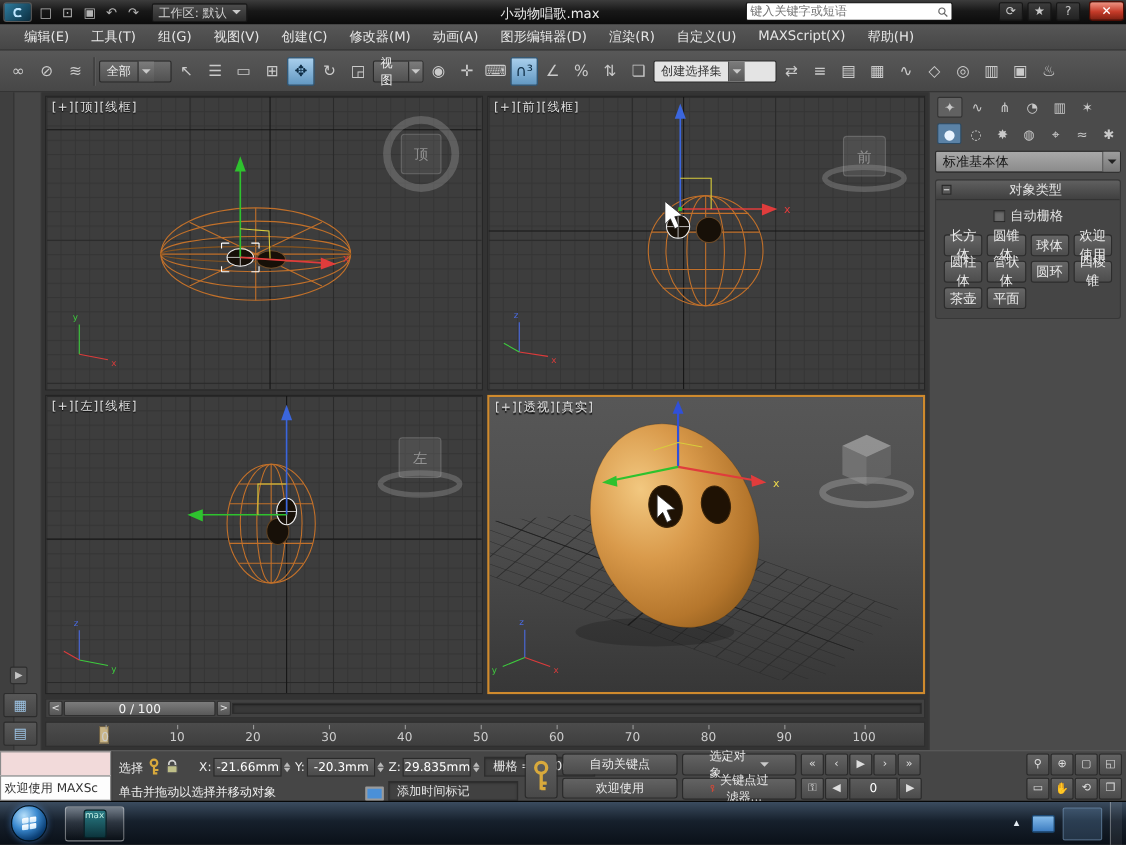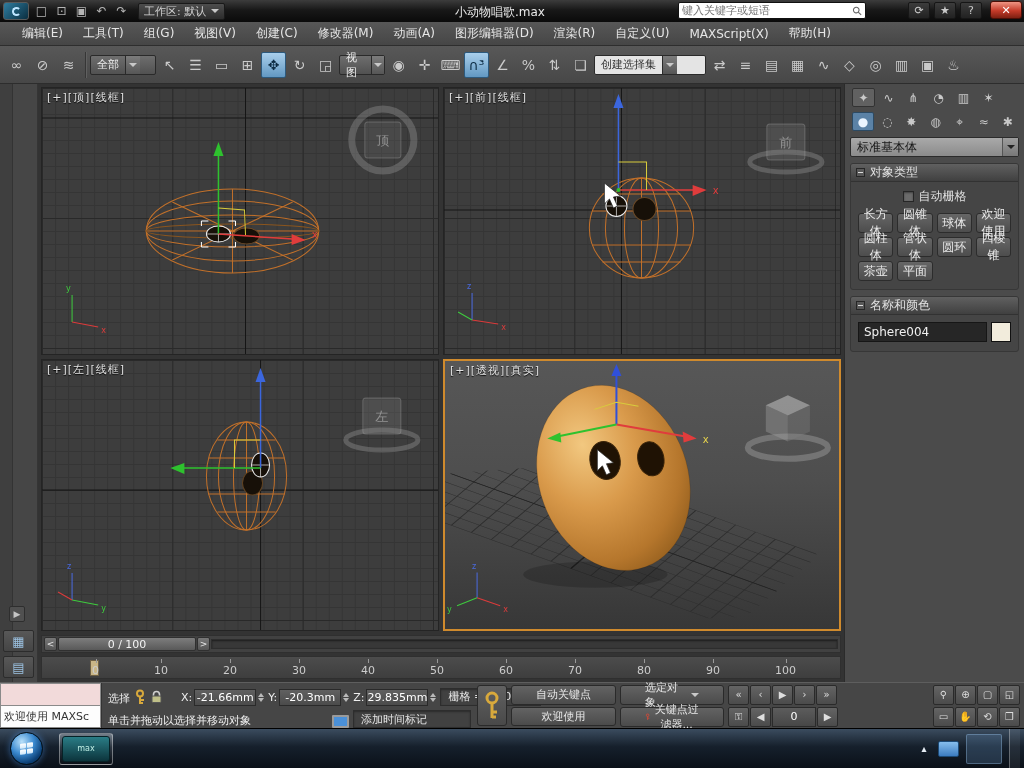--- a/index.html
+++ b/index.html
@@ -14,21 +14,21 @@
 .tb-dd{display:flex;align-items:center;height:17px;background:linear-gradient(#4d4d4d,#2c2c2c);border:1px solid #191919;border-radius:2px;padding:0 5px;color:#cfcfcf;font-size:11px;gap:5px;margin-left:4px}
 .caret{width:0;height:0;border:4px solid transparent;border-top-color:#c9c9c9;margin-top:4px}
 #tb-title{position:absolute;left:340px;width:320px;top:4px;text-align:center;color:#eaeaea;font-size:12px}
 #search{position:absolute;right:158px;top:2px;width:188px;height:17px;background:#fff;border:1px solid #111;border-radius:2px;display:flex;align-items:center;padding:0 3px;gap:3px}
 #search input{flex:1;border:0;outline:0;background:transparent;font-size:11px;color:#555;font-family:inherit;min-width:0}
 #search .mag{color:#666;font-size:12px;transform:rotate(-45deg)}
 .inforow{position:absolute;right:42px;top:2px;display:flex;gap:4px}
 .ibtn{width:22px;height:17px;display:flex;align-items:center;justify-content:center;color:#c9c9c9;font-size:11px;background:linear-gradient(#3c3c3c,#222);border:1px solid #161616;border-radius:2px}
 #close{position:absolute;right:2px;top:1px;width:32px;height:18px;background:linear-gradient(#ef9584,#c43a28 55%,#7e2012);border:1px solid #4d0f06;border-radius:3px;color:#fff;display:flex;align-items:center;justify-content:center;font-size:11px}
 
-#menubar{position:absolute;top:22px;left:0;right:0;height:24px;background:linear-gradient(#575757,#464646);border-bottom:1px solid #2e2e2e;display:flex;align-items:center;padding-left:12px}
+#menubar{position:absolute;top:22px;left:0;right:0;height:24px;background:linear-gradient(#575757,#464646);border-bottom:1px solid #2e2e2e;display:flex;align-items:flex-start;padding-left:12px}
 .menu-item{padding:3px 10px;color:#e6e6e6;font-size:12px}
 
 #toolbar{position:absolute;top:46px;left:0;right:0;height:38px;background:linear-gradient(#585858,#474747);border-bottom:1px solid #2d2d2d;display:flex;align-items:center;padding:0 4px;gap:1px}
 .tseg{display:flex;gap:1px}
 .tsep{width:1px;height:26px;background:#363636;box-shadow:1px 0 0 #606060;margin:0 3px}
 .tbtn{width:25px;height:26px;display:flex;align-items:center;justify-content:center;font-size:14px;color:#cacaca;border:1px solid transparent;border-radius:2px}
 .tbtn.active{background:linear-gradient(#a9cfec,#6298c2);border-color:#2d5a7e;color:#0d2c44}
 .dd{display:flex;align-items:center;height:20px;background:linear-gradient(#6e6e6e,#515151);border:1px solid #2a2a2a;border-radius:2px;font-size:11px;color:#eee;padding-left:6px}
 .dd .ddbtn{width:15px;height:18px;margin-left:6px;border-left:1px solid #2a2a2a;background:linear-gradient(#7c7c7c,#565656);display:flex;align-items:center;justify-content:center}
 .dd.light{background:#e4e4e4;color:#333}
@@ -60,21 +60,21 @@
 .ptab,.stab{width:23px;height:19px;display:flex;align-items:center;justify-content:center;font-size:12px;color:#c9c9c9;border-radius:2px}
 .ptab.active{background:#616161;border:1px solid #323232}
 .stab.active{background:#5b82a6;border:1px solid #2c4burg;border:1px solid #2c4a63;color:#eaf4ff}
 .panel-dd{display:flex;align-items:center;height:20px;background:linear-gradient(#a9a9a9,#8b8b8b);border:1px solid #2b2b2b;border-radius:2px;color:#161616;font-size:12px;padding-left:6px;margin:3px 0 2px}
 .panel-dd .ddbtn{margin-left:auto;width:16px;height:18px;border-left:1px solid #555;background:linear-gradient(#9d9d9d,#787878);display:flex;align-items:center;justify-content:center}
 .panel-dd .caret{border-top-color:#222}
 .rollout{margin-top:6px;background:#454545;border:1px solid #373737;border-radius:3px;overflow:hidden}
 .rollout-h{height:18px;background:linear-gradient(#606060,#404040);border-bottom:1px solid #323232;display:flex;align-items:center;color:#e3e3e3;font-size:12px;padding:0 5px;gap:5px}
 .minusbox{width:9px;height:9px;border:1px solid #262626;background:#585858;position:relative;flex:0 0 auto}
 .minusbox::after{content:"";position:absolute;left:1px;right:1px;top:3px;height:1px;background:#ddd}
-.rtitle{flex:1;}
+.rtitle{flex:1;text-align:center}
 .agrow{display:flex;align-items:center;gap:5px;padding:6px 8px 2px;font-size:12px;color:#e0e0e0;justify-content:center}
 .cb{width:11px;height:11px;background:#6b6b6b;border:1px solid #262626;box-shadow:inset 0 1px 2px rgba(0,0,0,.4)}
 .objgrid{display:grid;grid-template-columns:1fr 1fr 1fr 1fr;gap:4px;padding:6px 7px 8px}
 .obtn{height:20px;background:linear-gradient(#666,#4d4d4d);border:1px solid #2c2c2c;border-radius:3px;color:#eaeaea;font-size:12px;display:flex;align-items:center;justify-content:center;font-family:inherit}
 .namerow{display:flex;align-items:center;gap:4px;padding:7px 7px 9px}
 #namefield{flex:1;height:20px;background:#262626;border:1px solid #161616;color:#f0f0f0;font-size:12px;padding:0 5px;font-family:inherit;min-width:0}
 #colorswatch{width:20px;height:20px;background:#f2ecdc;border:1px solid #111;flex:0 0 auto}
 
 #statusbar{position:absolute;left:0;bottom:40px;right:0;height:46px;background:#464646;border-top:1px solid #5e5e5e;display:flex}
 #listener{width:102px;display:flex;flex-direction:column;border-right:1px solid #333}
@@ -101,21 +101,21 @@
 .pb-row{display:flex;gap:1px}
 .pbtn{width:21px;height:20px;background:linear-gradient(#646464,#4b4b4b);border:1px solid #2a2a2a;border-radius:2px;color:#dedede;font-size:10px;display:flex;align-items:center;justify-content:center}
 #timefield{width:44px;height:20px;background:linear-gradient(#5c5c5c,#474747);border:1px solid #2a2a2a;color:#fff;font-size:11px;text-align:center;font-family:inherit}
 .navgrid{display:grid;grid-template-columns:repeat(4,21px);grid-template-rows:20px 20px;gap:1px;align-self:center}
 
 #taskbar{position:absolute;left:0;bottom:0;right:0;height:40px;background:linear-gradient(#3b4c5f,#16202c 45%,#0a1018);border-top:1px solid #000;display:flex;align-items:center}
 #orb{width:33px;height:33px;margin:0 16px 0 10px;border-radius:50%;background:radial-gradient(circle at 35% 28%,#b8e0fa,#3b8ad0 40%,#0c4076 72%,#041f3a);border:1px solid #02131f;display:flex;align-items:center;justify-content:center;box-shadow:0 0 6px rgba(80,160,255,.5)}
 .flag{display:grid;grid-template-columns:6px 6px;grid-template-rows:5px 5px;gap:1px;transform:skewY(-8deg)}
 .flag i{background:linear-gradient(#ffffff,#cfe8fa);border-radius:1px}
 #taskbtn{width:54px;height:32px;border-radius:3px;background:linear-gradient(rgba(255,255,255,.32),rgba(255,255,255,.10) 45%,rgba(0,0,0,.18));border:1px solid rgba(255,255,255,.38);display:flex;align-items:center;justify-content:center}
-.appic{width:48px;height:26px;border-radius:3px;background:linear-gradient(#2a7d86,#0c343c);border:1px solid #062227;display:flex;align-items:center;justify-content:center}
+.appic{width:21px;height:26px;border-radius:3px;background:linear-gradient(#2a7d86,#0c343c);border:1px solid #062227;display:flex;align-items:flex-start;justify-content:center}
 .appic span{color:#bfeee4;font-size:8px;line-height:10px}
 #tray{margin-left:auto;display:flex;align-items:center;gap:7px;padding-right:4px;height:100%}
 .tray-ic{color:#e6edf4;font-size:10px;width:14px;text-align:center}
 #ime{width:21px;height:16px;background:linear-gradient(#86bdec,#3c7cc0);border:1px solid #1c4a76;border-radius:2px}
 #clockarea{width:36px;height:30px;background:rgba(120,170,220,.22);border:1px solid rgba(160,200,240,.35);border-radius:2px}
 #showdesk{width:11px;height:40px;background:rgba(255,255,255,.07);border-left:1px solid rgba(255,255,255,.3)}
 </style>
 </head>
 <body>
 
@@ -513,30 +513,20 @@
           <button class="obtn">球体</button>
           <button class="obtn">欢迎使用</button>
           <button class="obtn">圆柱体</button>
           <button class="obtn">管状体</button>
           <button class="obtn">圆环</button>
           <button class="obtn">四棱锥</button>
           <button class="obtn">茶壶</button>
           <button class="obtn">平面</button>
         </div>
     </div>
-    <div class="rollout">
-      <div class="rollout-h">
-        <span class="minusbox"></span>
-        <span class="rtitle">名称和颜色</span>
-      </div>
-      <div class="namerow">
-        <input id="namefield" value="Sphere004" style="">
-        <span id="colorswatch"></span>
-      </div>
-    </div>
   </div>
 
   <div id="statusbar">
     <div id="listener">
       <div class="ltop"></div>
       <div class="lbot">欢迎使用 MAXSc</div>
     </div>
     <div id="sb-mid">
       <div class="sb-row">
         <span style="color:#ededed;font-size:11px">选择</span>

